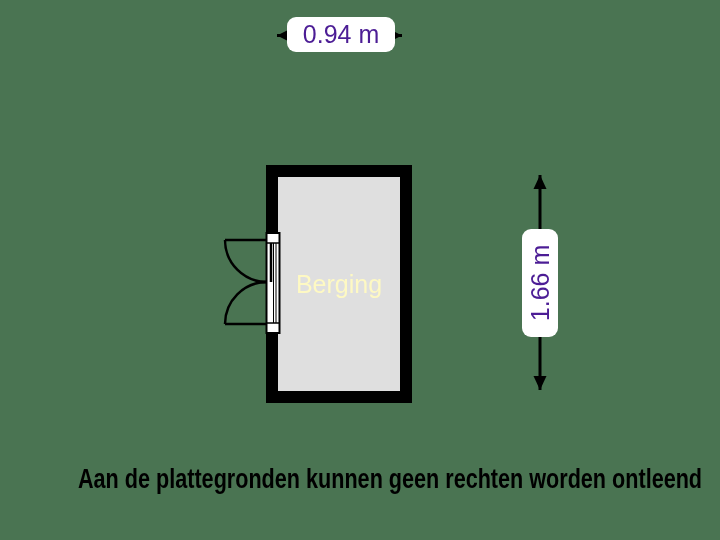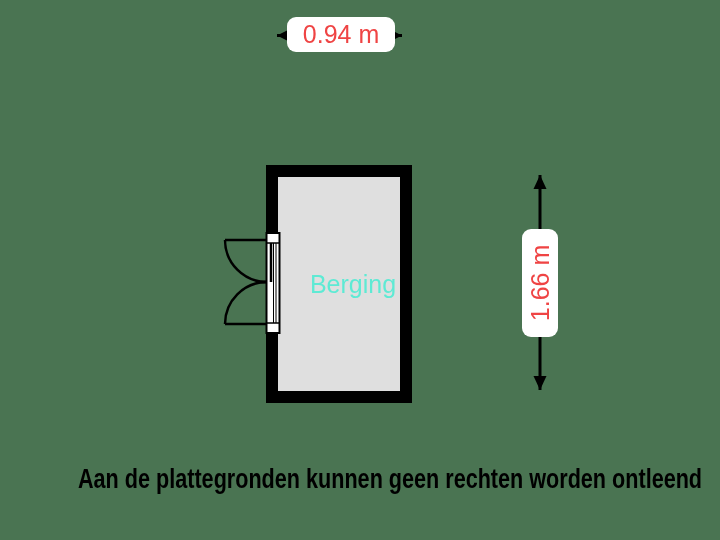--- a/index.html
+++ b/index.html
@@ -9,21 +9,21 @@
     width: 720px;
     height: 540px;
     background: #4a7452;
     overflow: hidden;
   }
   #plan-svg { position: absolute; left: 0; top: 0; }
   .dim-label {
     position: absolute;
     background: #ffffff;
     border-radius: 9px;
-    color: #ef4444;
+    color: #4c1d95;
     font-size: 25px;
     text-align: center;
   }
   #dim-width-label {
     left: 287px; top: 17px;
     width: 108px; height: 35px;
     line-height: 35px;
   }
   #dim-height-label {
     left: 522px; top: 229px;
@@ -32,26 +32,26 @@
   #dim-height-label .rot {
     position: absolute;
     left: -36px; top: 36px;
     width: 108px; height: 36px;
     line-height: 36px;
     text-align: center;
     transform: rotate(-90deg);
   }
   #room-label {
     position: absolute;
-    left: 292px; top: 177px;
+    left: 278px; top: 177px;
     width: 122px; height: 214px;
     display: flex;
     align-items: center;
     justify-content: center;
-    color: #5eead4;
+    color: #fef9c3;
     font-size: 25px;
   }
   #footer {
     position: absolute;
     left: 0; right: 4px; top: 462px;
     text-align: right;
     color: #000000;
   }
   #footer .line {
     height: 34px;

